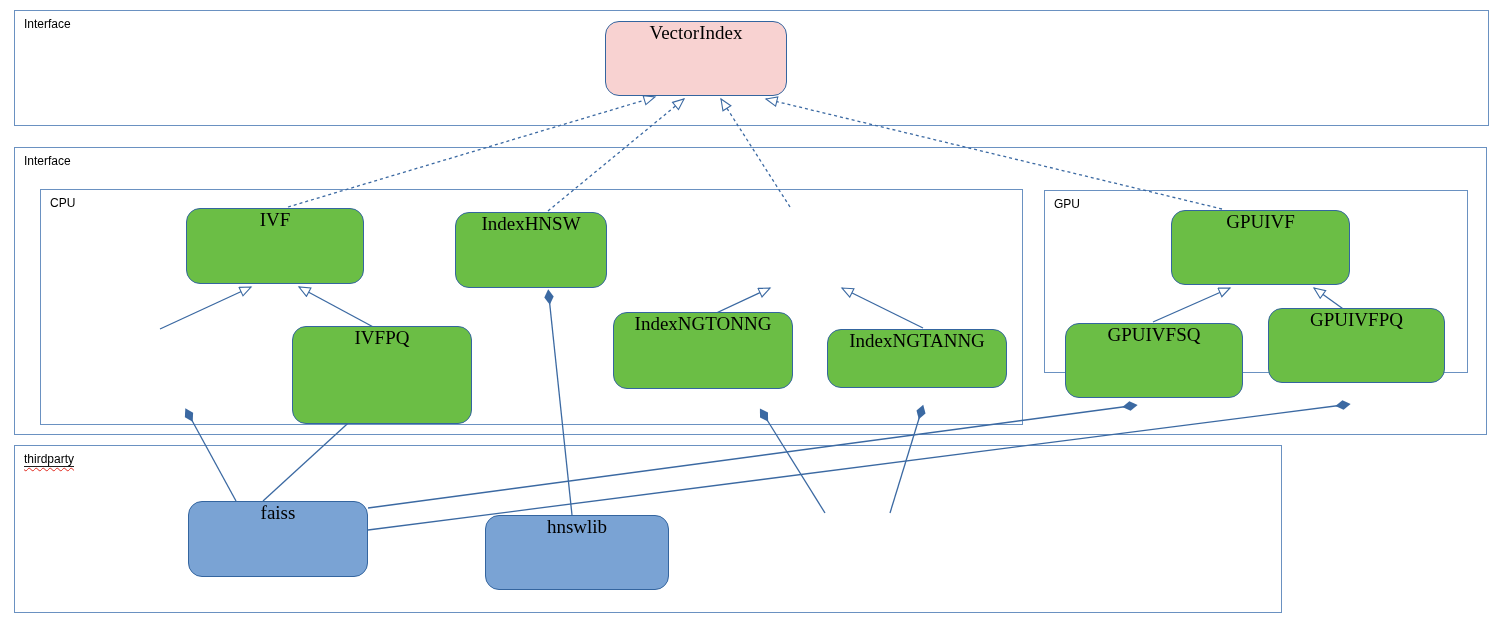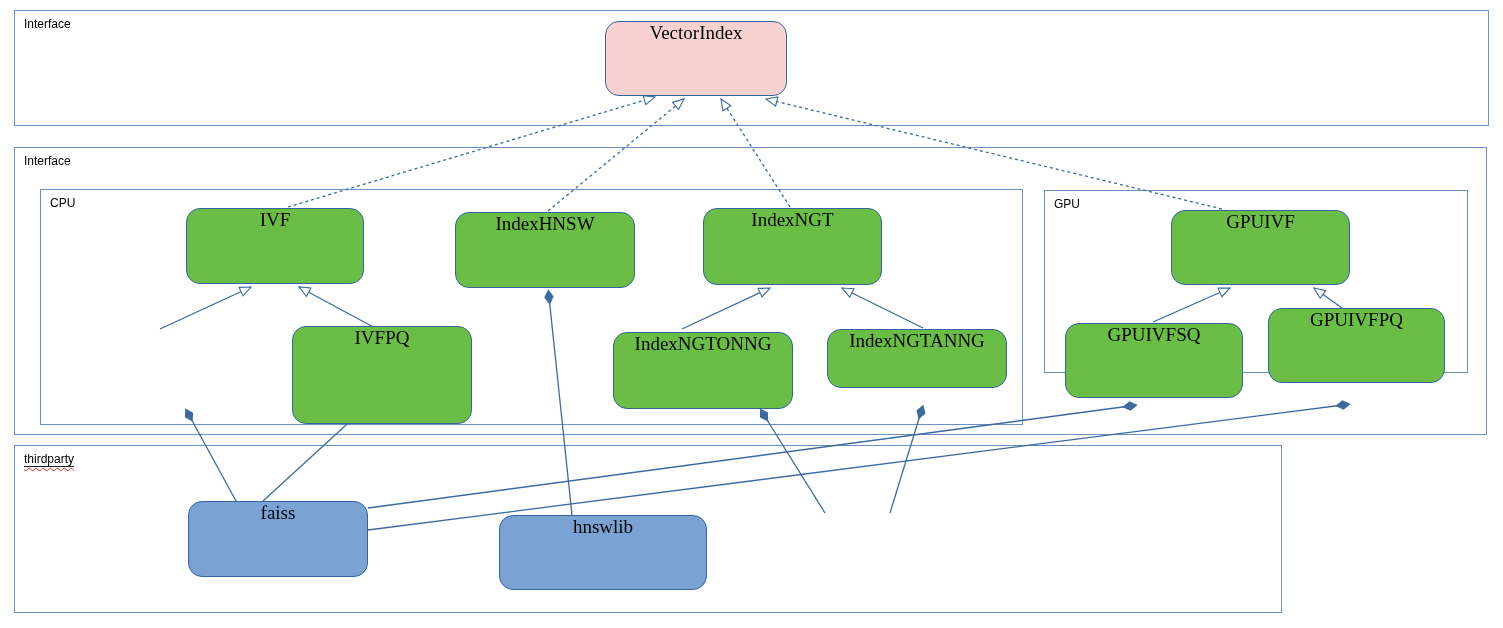--- a/index.html
+++ b/index.html
@@ -95,46 +95,43 @@
     <line x1="368" y1="530" x2="1343" y2="405" marker-end="url(#dia)"></line>
   </svg>
 
   <div class="node pink" style="left:605px;top:21px;width:182px;height:75px">
     <span class="node-label">VectorIndex</span>
   </div>
 
   <div class="node green" style="left:186px;top:208px;width:178px;height:76px">
     <span class="node-label">IVF</span>
   </div>
-  <div class="node green" style="left:455px;top:212px;width:180px;height:76px">
+  <div class="node green" style="left:455px;top:212px;width:152px;height:76px">
     <span class="node-label">IndexHNSW</span>
-  </div>
-  <div class="node green" style="left:703px;top:208px;width:179px;height:77px">
-    <span class="node-label">IndexNGT</span>
   </div>
   <div class="node green" style="left:292px;top:326px;width:180px;height:98px">
     <span class="node-label">IVFPQ</span>
   </div>
-  <div class="node green" style="left:613px;top:332px;width:180px;height:77px">
+  <div class="node green" style="left:613px;top:312px;width:180px;height:77px">
     <span class="node-label">IndexNGTONNG</span>
   </div>
   <div class="node green" style="left:827px;top:329px;width:180px;height:59px">
     <span class="node-label">IndexNGTANNG</span>
   </div>
 
   <div class="node green" style="left:1065px;top:323px;width:178px;height:75px">
     <span class="node-label">GPUIVFSQ</span>
   </div>
   <div class="node green" style="left:1171px;top:210px;width:179px;height:75px">
     <span class="node-label">GPUIVF</span>
   </div>
   <div class="node green" style="left:1268px;top:308px;width:177px;height:75px">
     <span class="node-label">GPUIVFPQ</span>
   </div>
 
   <div class="node blue" style="left:188px;top:501px;width:180px;height:76px">
     <span class="node-label">faiss</span>
   </div>
-  <div class="node blue" style="left:499px;top:515px;width:208px;height:75px">
+  <div class="node blue" style="left:485px;top:515px;width:184px;height:75px">
     <span class="node-label">hnswlib</span>
   </div>
 
 </div>
 
 </body></html>

